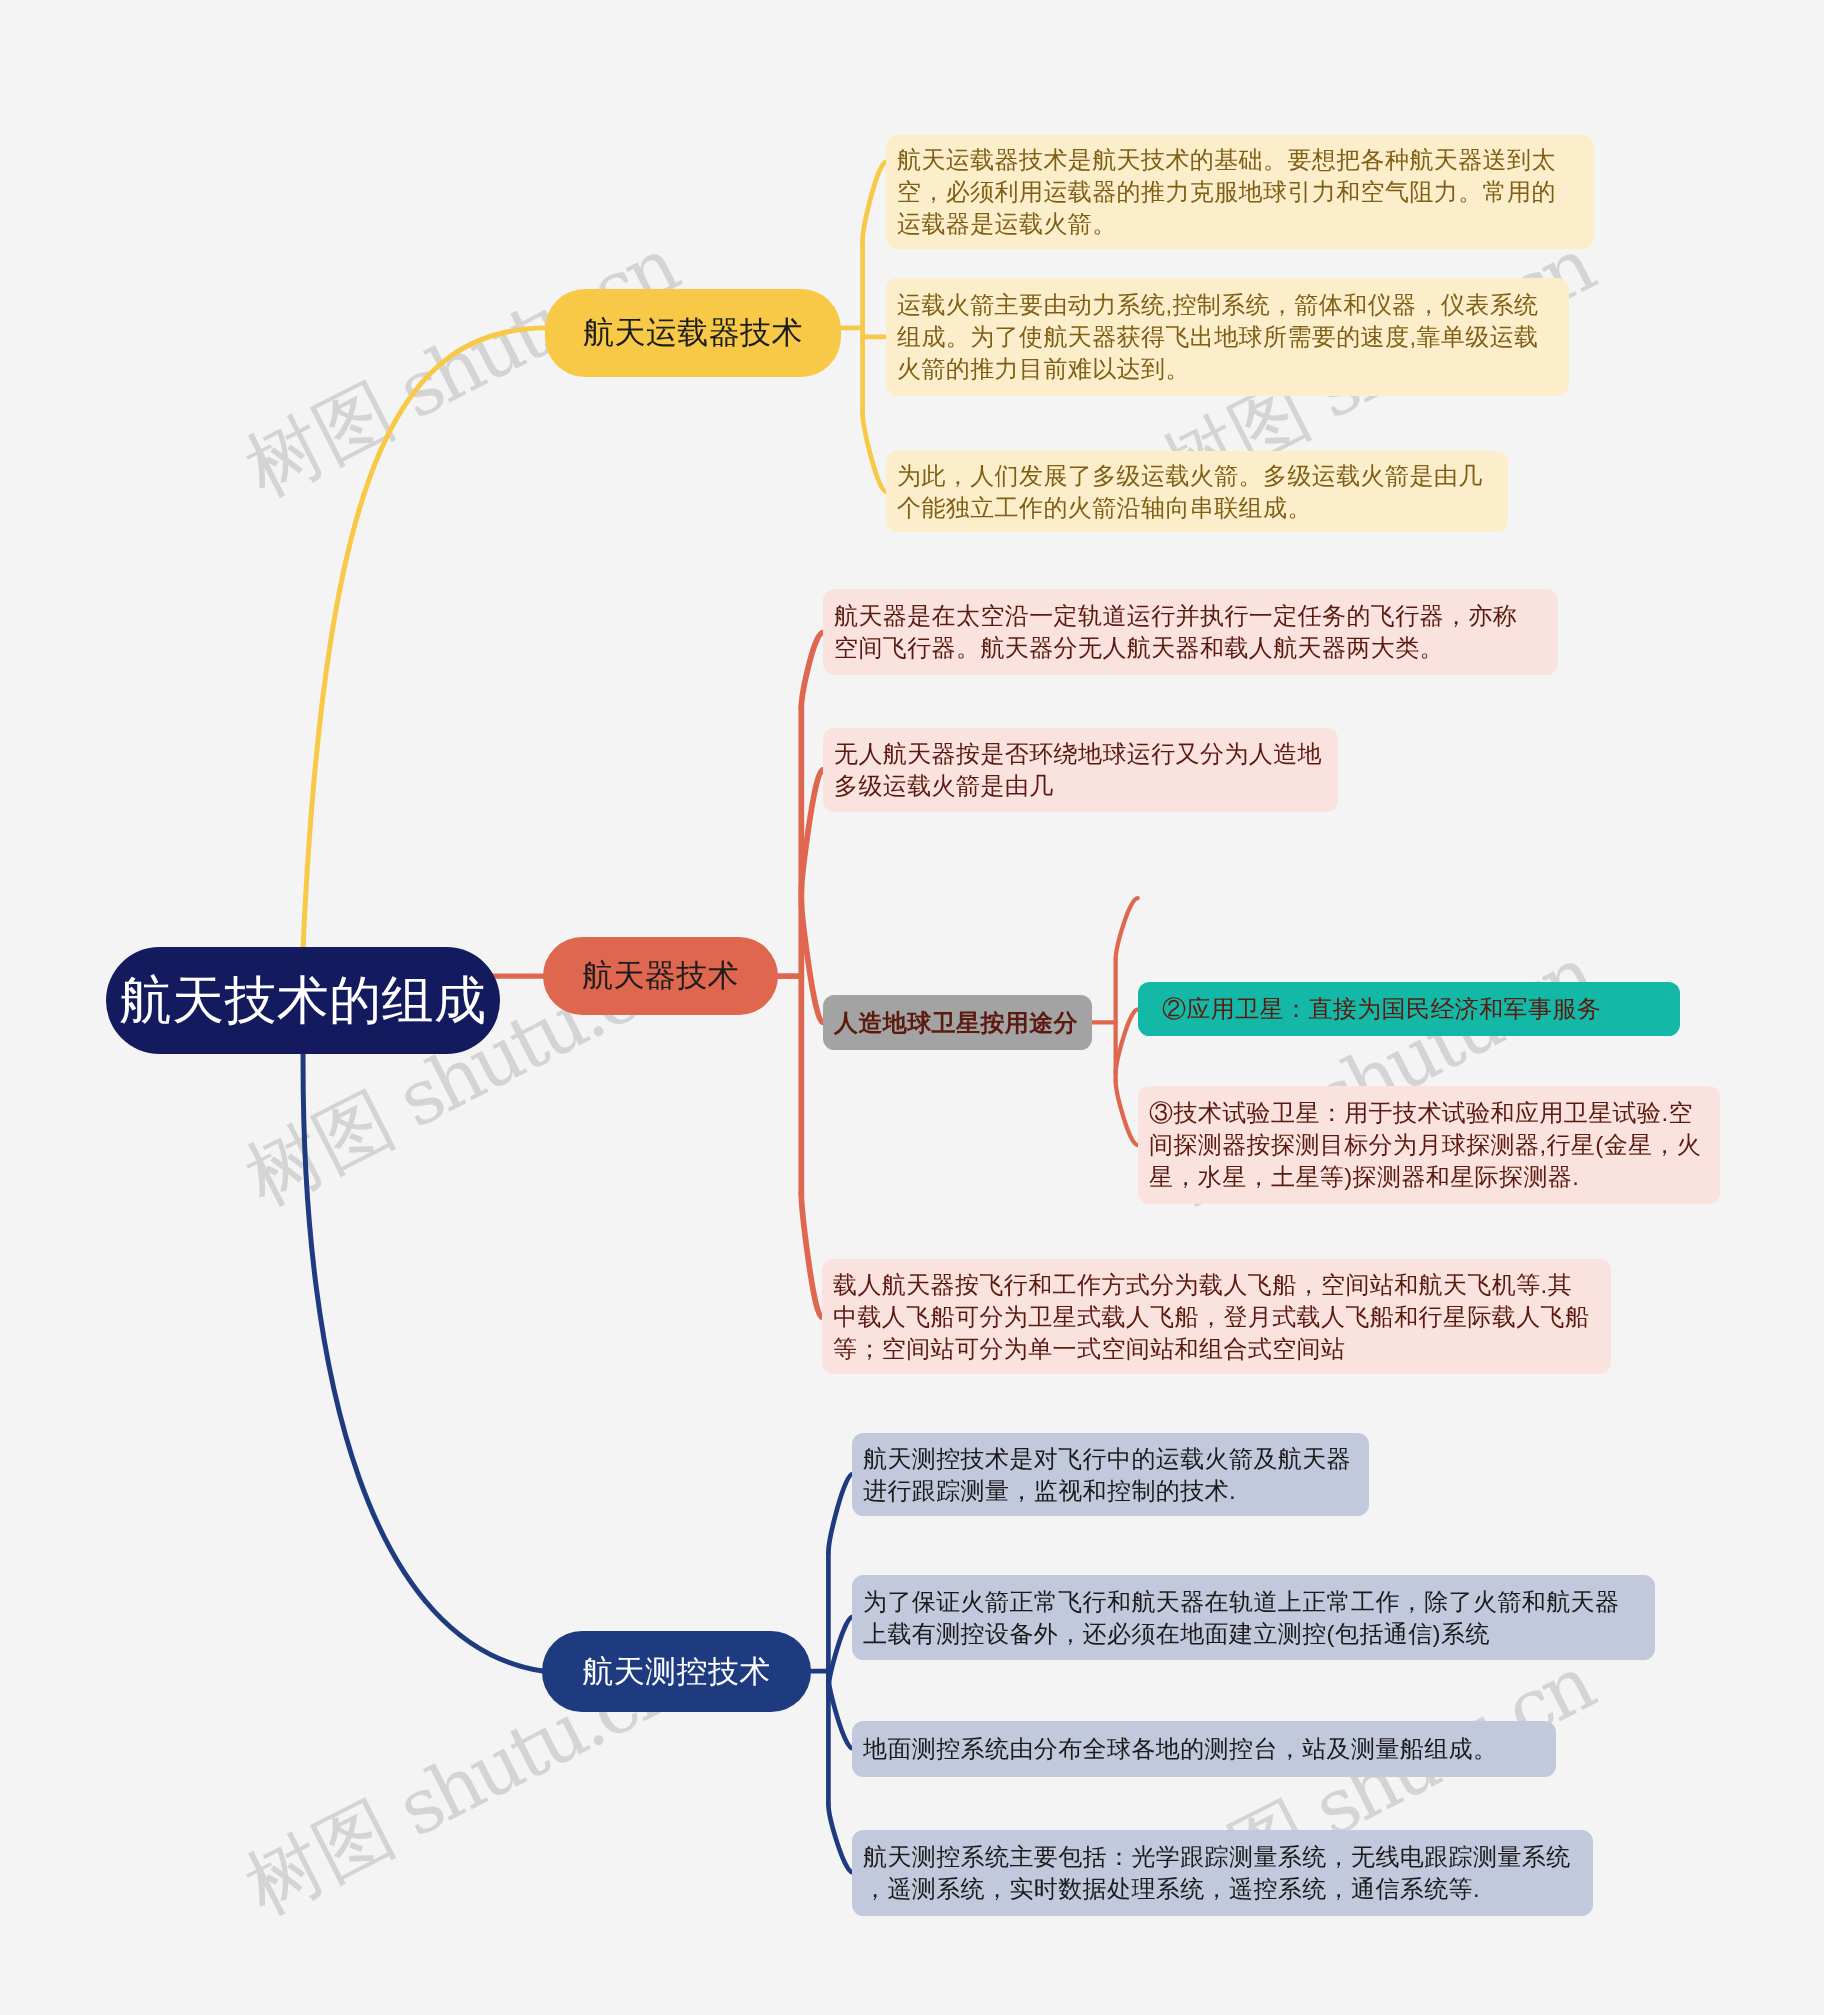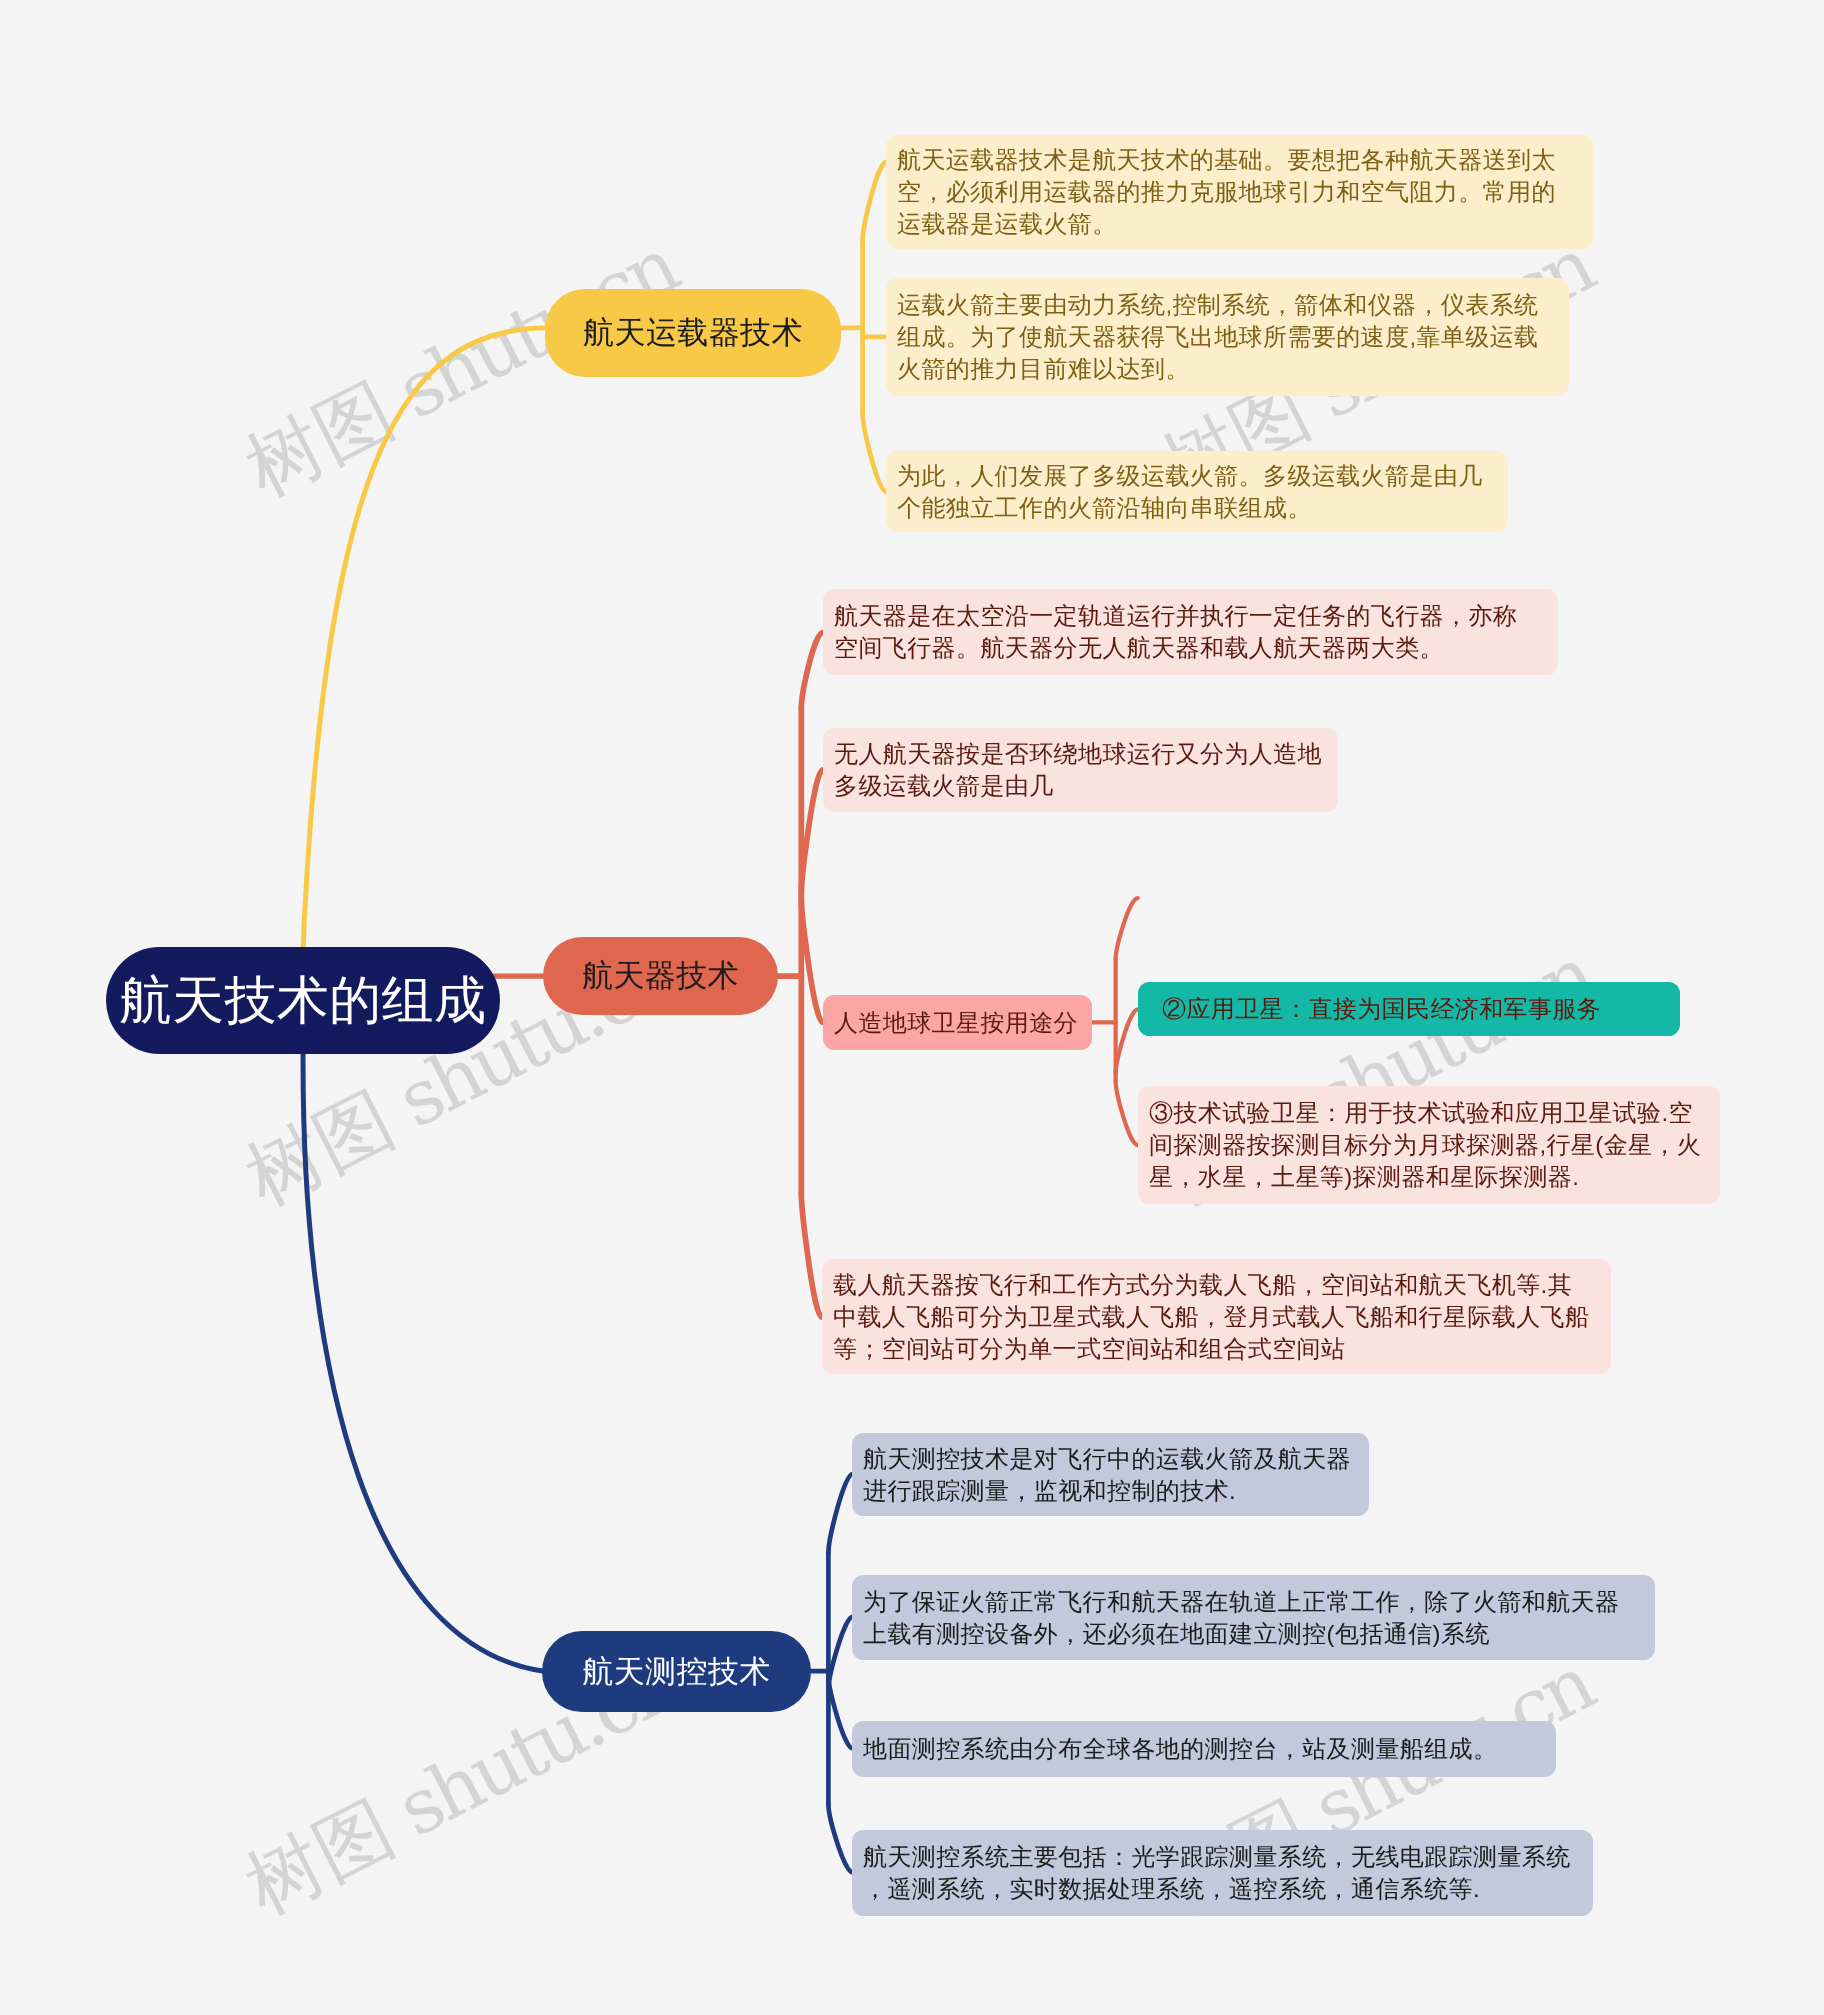--- a/index.html
+++ b/index.html
@@ -87,21 +87,21 @@
 个能独立工作的火箭沿轴向串联组成。</span>
     </div>
   <div class="node leaf" style="left:823px;top:589px;width:735px;height:86px;background:#fae3de;color:#5b1a10;padding-left:11px;padding-right:11px;">
       <span class="lbl">航天器是在太空沿一定轨道运行并执行一定任务的飞行器，亦称
 空间飞行器。航天器分无人航天器和载人航天器两大类。</span>
     </div>
   <div class="node leaf" style="left:823px;top:728px;width:515px;height:84px;background:#fae3de;color:#5b1a10;padding-left:11px;padding-right:11px;">
       <span class="lbl">无人航天器按是否环绕地球运行又分为人造地
 多级运载火箭是由几</span>
     </div>
-  <div class="node leaf" style="left:823px;top:995px;width:269px;height:55px;background:#fca5a5;color:#5b1a10;padding-left:11px;padding-right:11px;">
+  <div class="node leaf" style="left:823px;top:995px;width:269px;height:55px;background:#a3a3a3;color:#5b1a10;padding-left:11px;padding-right:11px;font-weight:bold;">
       <span class="lbl">人造地球卫星按用途分</span>
     </div>
   <div class="node leaf" style="left:822px;top:1259px;width:789px;height:115px;background:#fae3de;color:#5b1a10;padding-left:11px;padding-right:11px;">
       <span class="lbl">载人航天器按飞行和工作方式分为载人飞船，空间站和航天飞机等.其
 中载人飞船可分为卫星式载人飞船，登月式载人飞船和行星际载人飞船
 等；空间站可分为单一式空间站和组合式空间站</span>
     </div>
   <div class="node leaf" style="left:852px;top:1433px;width:517px;height:83px;background:#c3c9dd;color:#1b1b1b;padding-left:11px;padding-right:11px;">
       <span class="lbl">航天测控技术是对飞行中的运载火箭及航天器
 进行跟踪测量，监视和控制的技术.</span>

